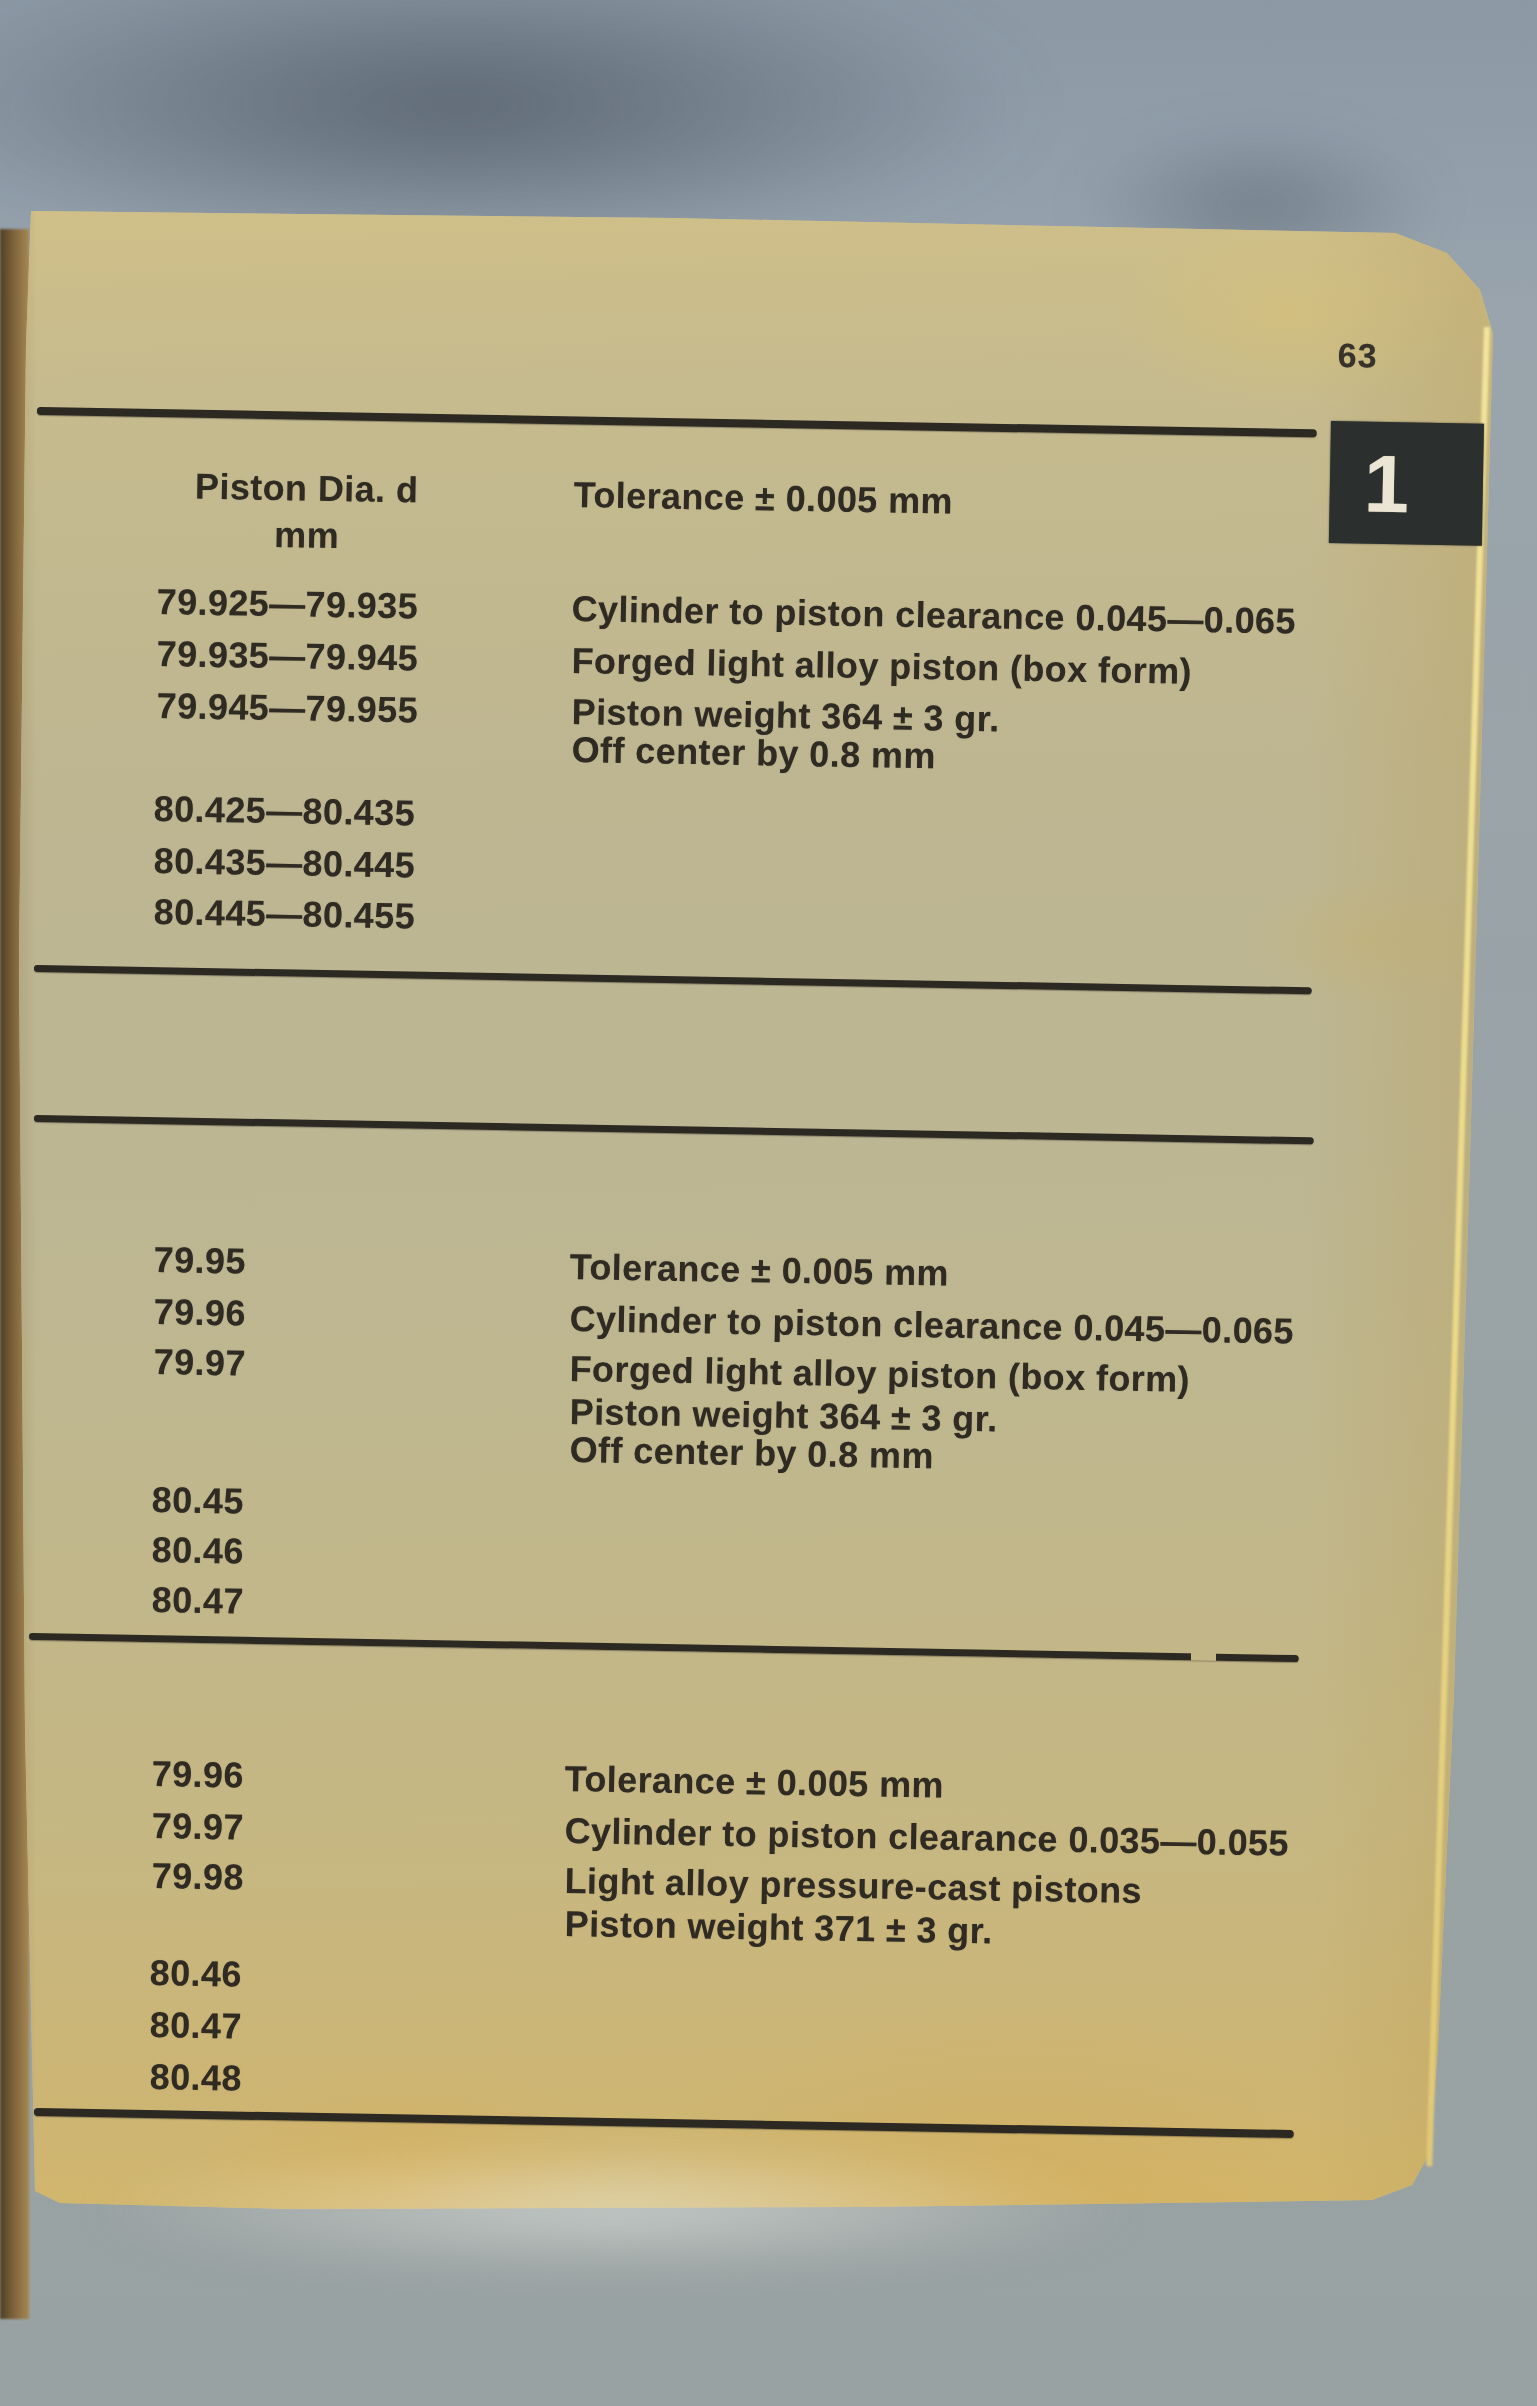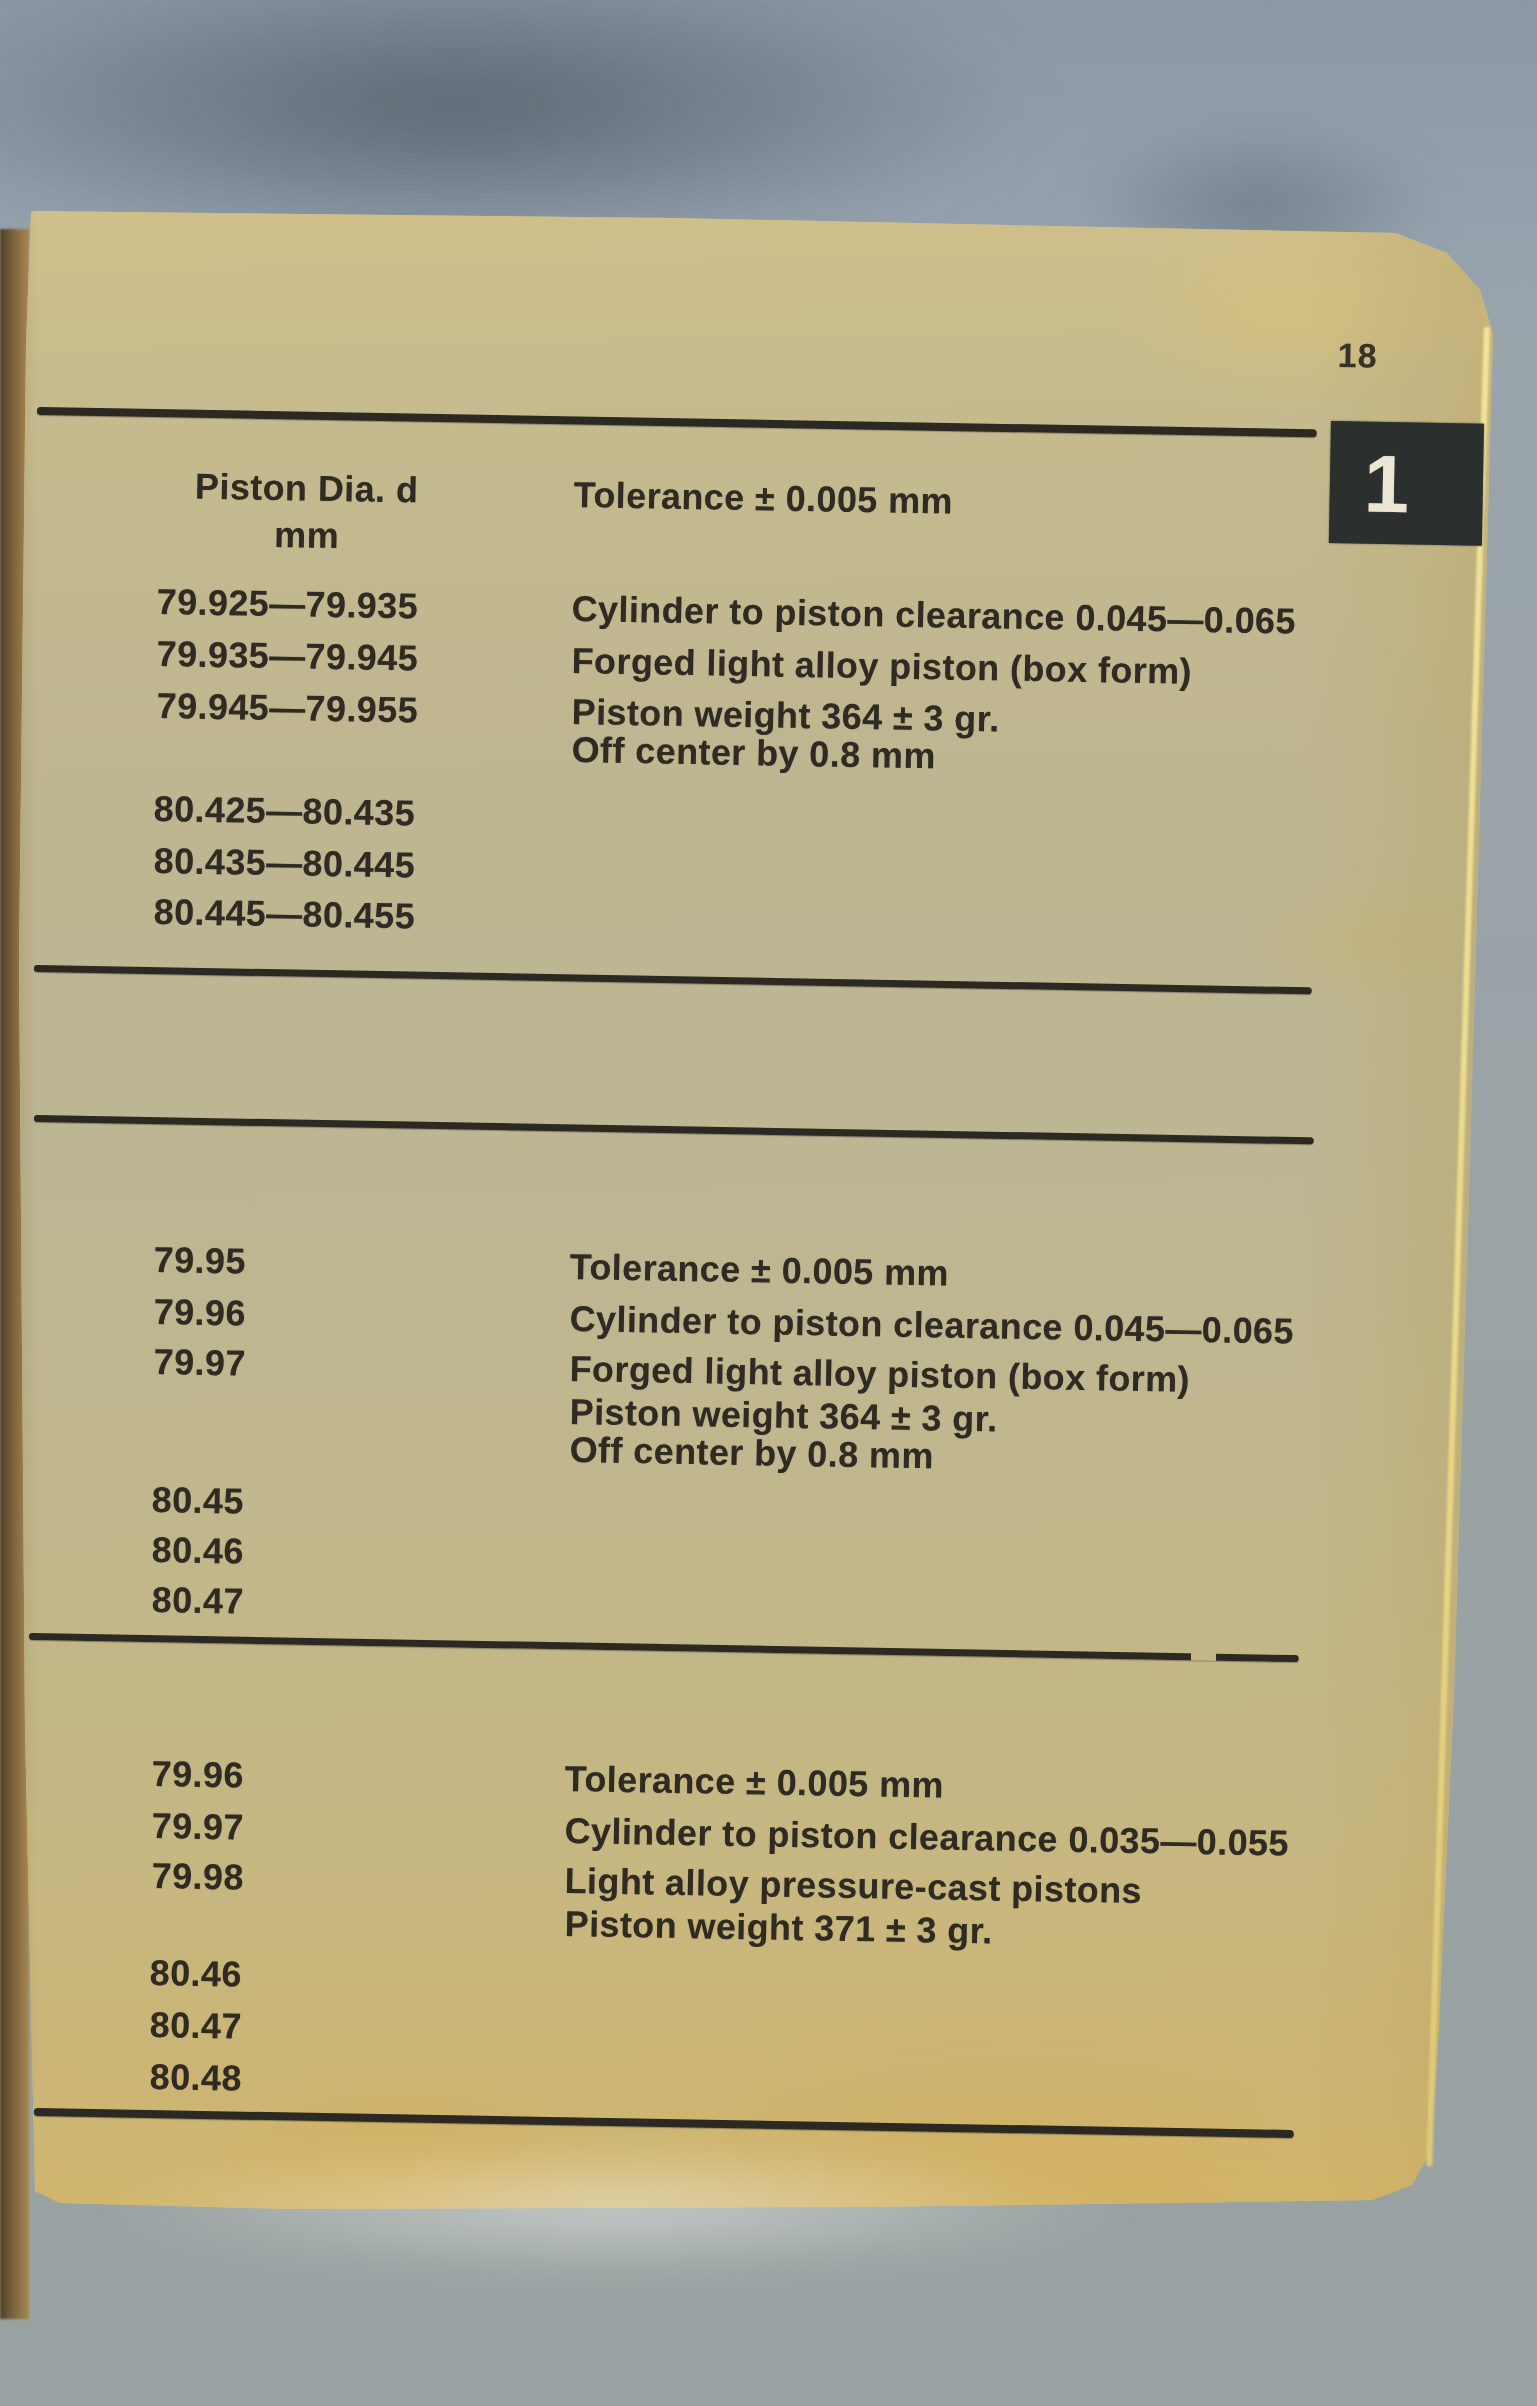--- a/index.html
+++ b/index.html
@@ -102,21 +102,21 @@
   <div class="shadow-top"></div>
   <div class="shadow-right"></div>
   <div class="page-stack"></div>
 
   <div class="page"></div>
   <div class="edge-highlight"></div>
   <div class="fog-bottom"></div>
 
   <div class="content">
 
-    <div class="txt pagenum" style="left:1338px;top:338px">18</div>
+    <div class="txt pagenum" style="left:1338px;top:338px">63</div>
     <div class="tab">
       <span class="tab-num">1</span>
     </div>
 
     <div class="rule" style="left:37px;top:407px;width:1280px;height:7.7px"></div>
     <div class="rule" style="left:34px;top:965px;width:1278px"></div>
     <div class="rule" style="left:34px;top:1115px;width:1280px"></div>
     <div class="rule gapped" style="left:29px;top:1633px;width:1270px"></div>
     <div class="rule" style="left:34px;top:2108px;width:1260px;height:7.7px"></div>
 

